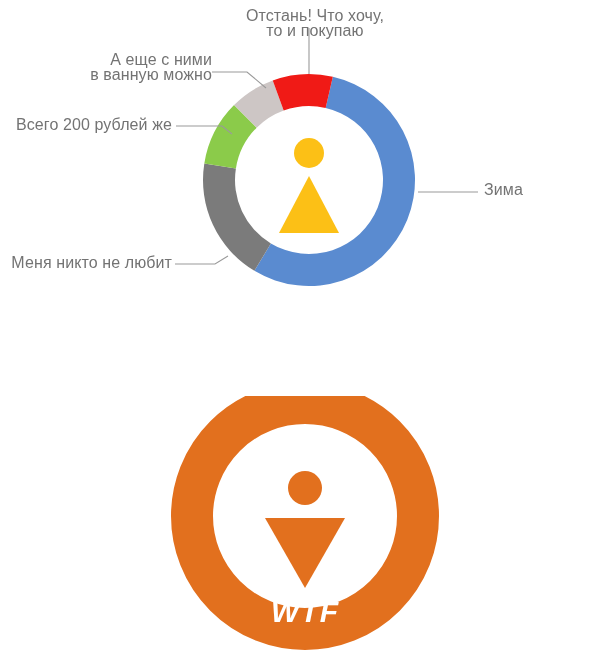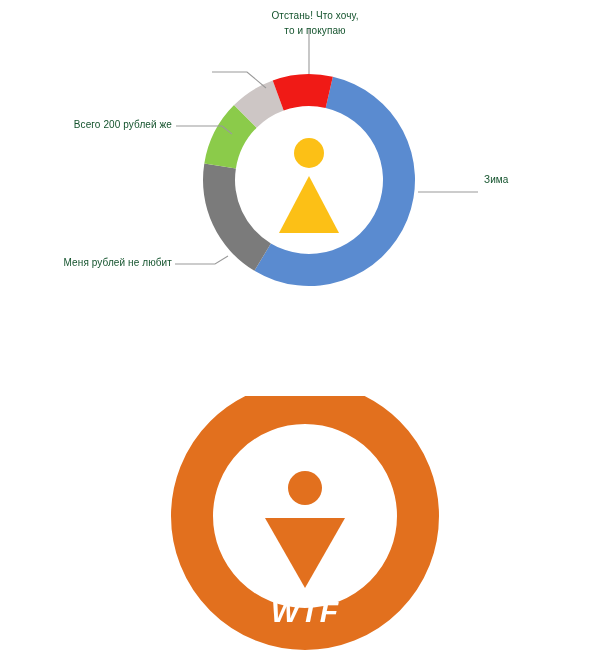--- a/index.html
+++ b/index.html
@@ -17,35 +17,35 @@
   }
 
   #infographic {
     position: absolute;
     inset: 0;
   }
 
   
   .label {
     position: absolute;
-    font-size: 10px;
+    font-size: 16px;
     line-height: 15px;
-    color: #14532d;
+    color: #737373;
     letter-spacing: 0.1px;
     white-space: pre-line;
   }
   .label.right-align { text-align: right; }
   .label.center-align { text-align: center; }
   .label.left-align  { text-align: left; }
 
   #label-top       { left: 222px; top: 8px;   width: 186px; }
   #label-bath      { left: 62px;  top: 52px;  width: 150px; }
   #label-price     { left: 8px;   top: 117px; width: 164px; }
   #label-nobody    { left: 4px;   top: 255px; width: 168px; }
-  #label-winter    { left: 484px; top: 172px; width: 90px; }
+  #label-winter    { left: 484px; top: 182px; width: 90px; }
 
   
   #donut-svg, #wtf-svg {
     position: absolute;
     left: 0;
     top: 0;
   }
   #donut-svg  { width: 600px; height: 340px; }
   #wtf-svg    { width: 600px; height: 272px; top: 396px; }
 
@@ -82,24 +82,26 @@
 
     <g>
       <circle cx="309" cy="153" r="15" fill="#fcc016"></circle>
       <path d="M 309 176 L 339 233 L 279 233 Z" fill="#fcc016"></path>
     </g>
   </svg>
 
   <div class="label center-align" id="label-top">Отстань! Что хочу,
 то и покупаю</div>
 
+  <div class="label right-align" id="label-bath">А еще с ними
+в ванную можно</div>
 
   <div class="label right-align" id="label-price">Всего 200 рублей же</div>
 
-  <div class="label right-align" id="label-nobody">Меня рублей не любит</div>
+  <div class="label right-align" id="label-nobody">Меня никто не любит</div>
 
   <div class="label left-align" id="label-winter">Зима</div>
 
   <svg id="wtf-svg" viewBox="0 0 600 272">
     <circle id="wtf-ring" cx="305" cy="120" r="113" fill="none" stroke-width="42" stroke="#e2701e"></circle>
     <g>
       <circle id="wtf-head" cx="305" cy="92" r="17" fill="#e2701e"></circle>
       <path id="wtf-body" d="M 265 122 L 345 122 L 305 192 Z" fill="#e2701e"></path>
     </g>
     <text id="wtf-caption" class="wtf-text" x="305" y="226" text-anchor="middle" fill="#ffffff">WTF</text>

